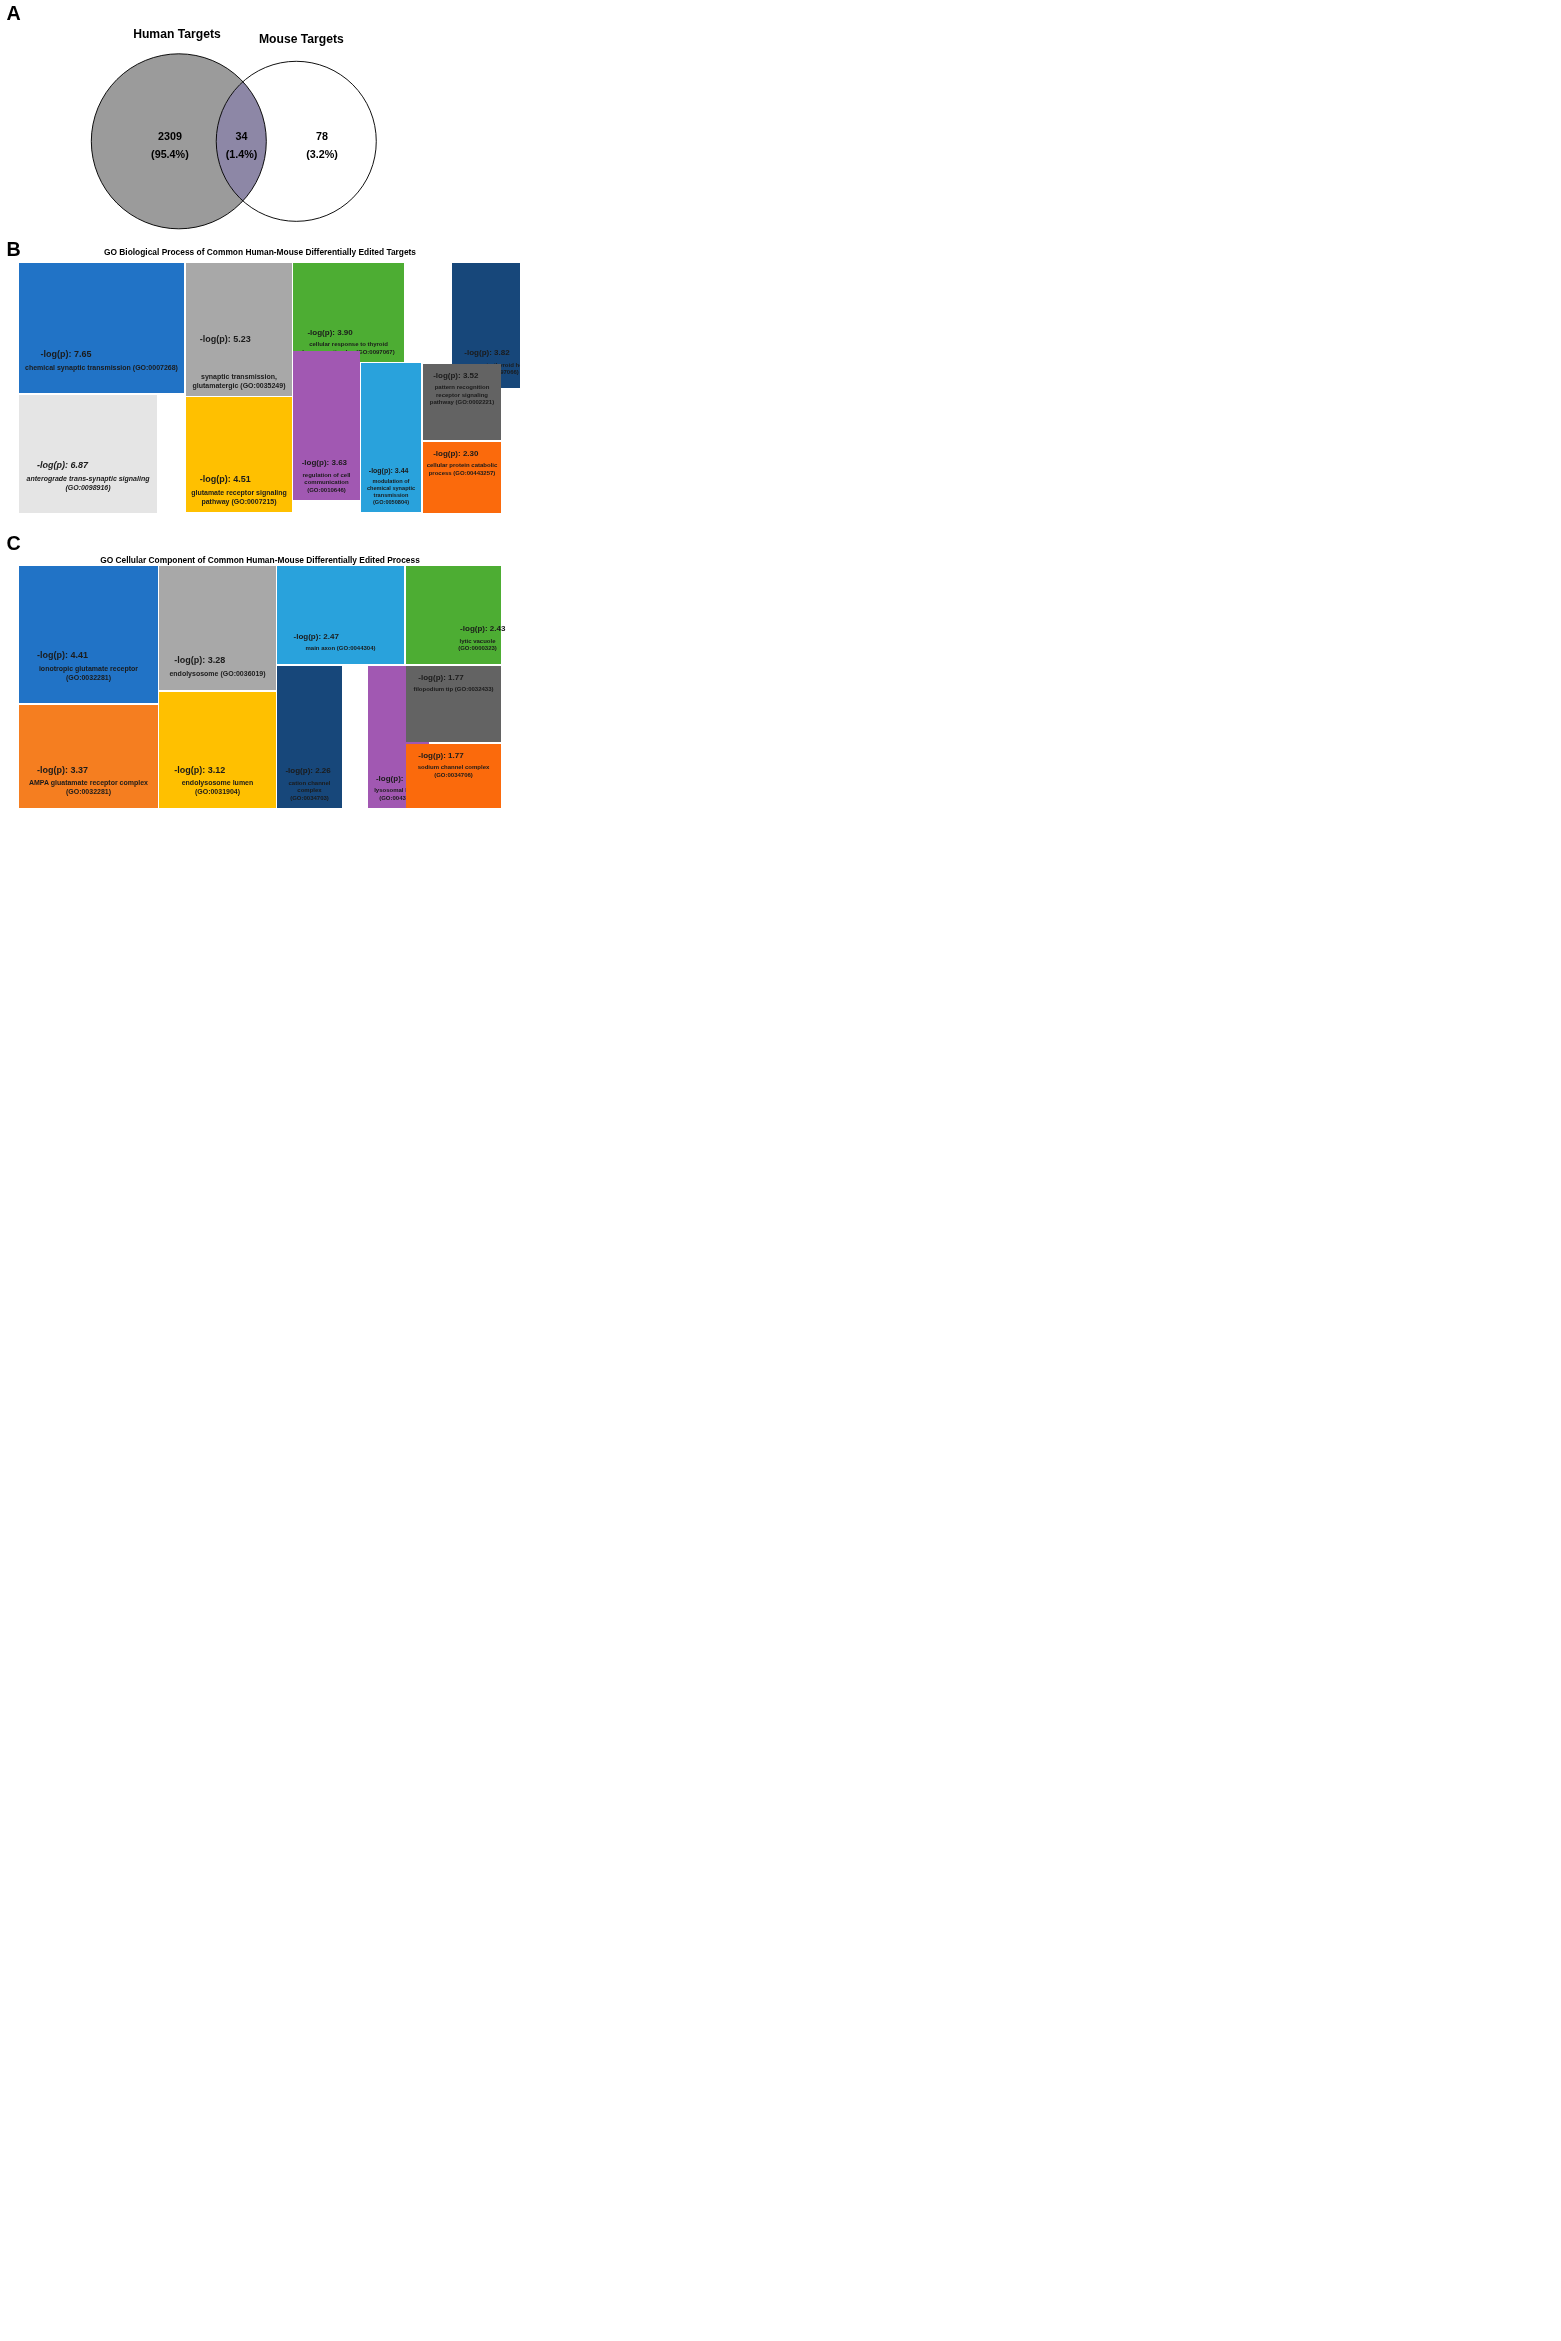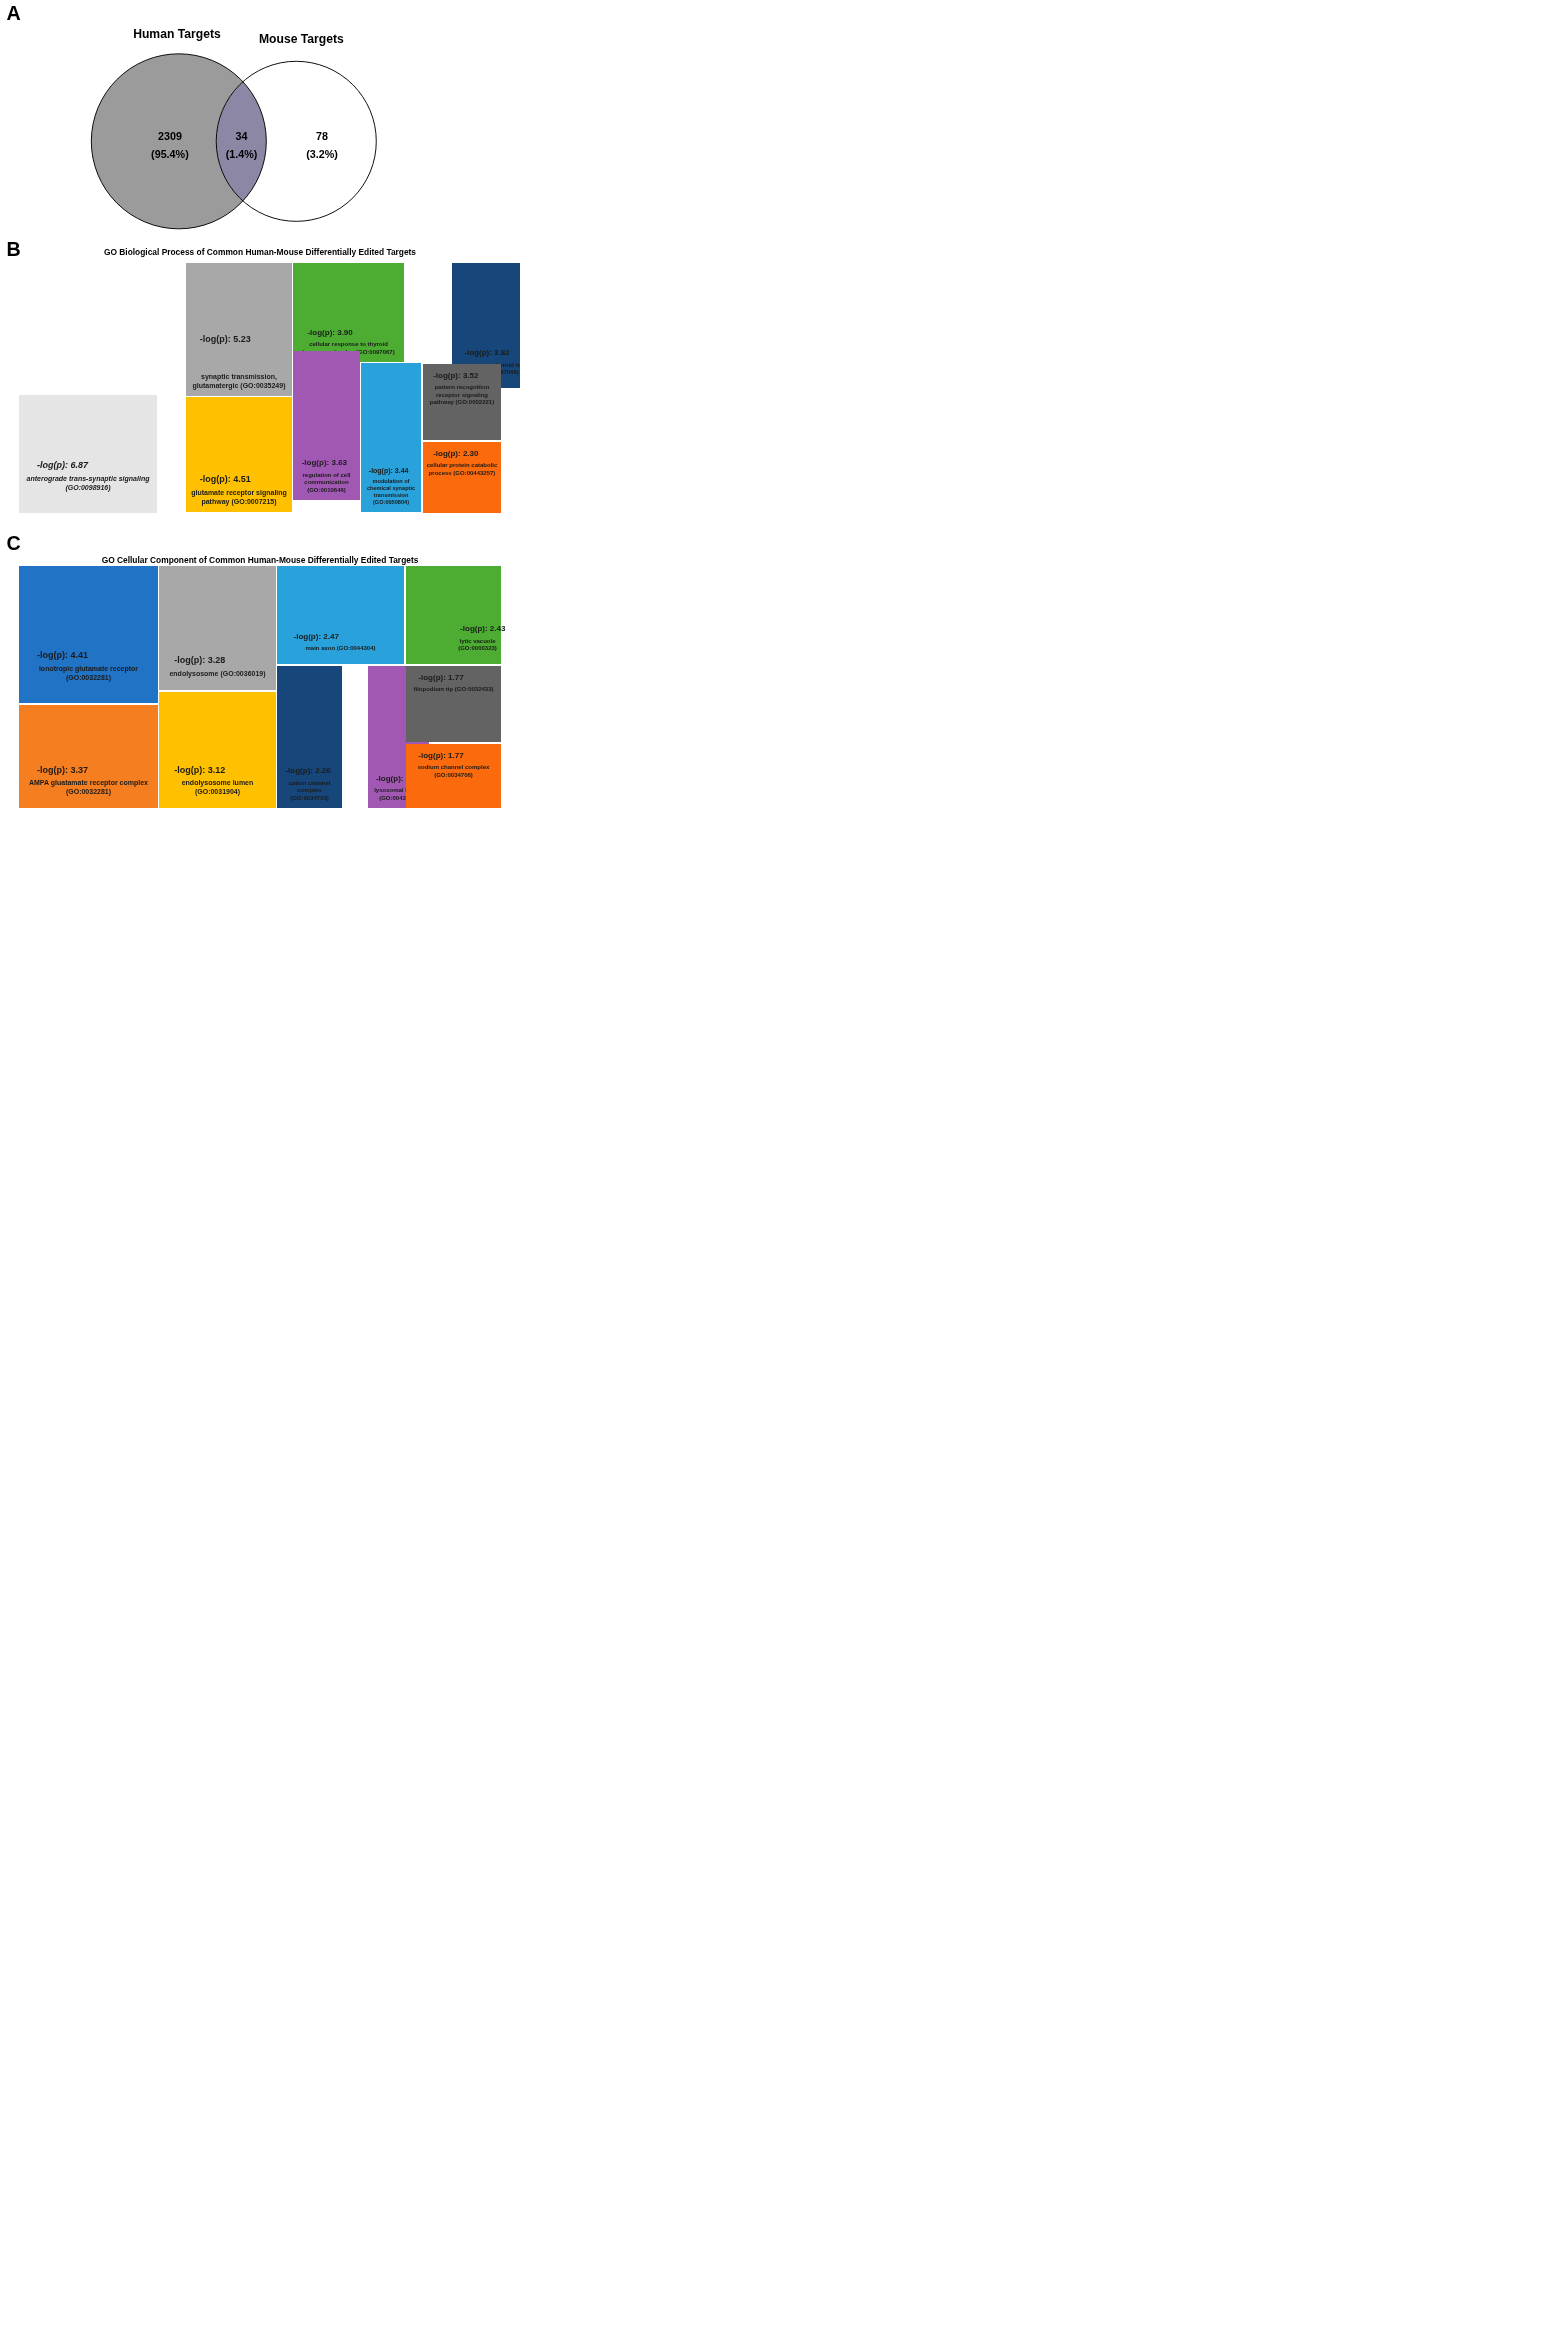--- a/index.html
+++ b/index.html
@@ -74,20 +74,24 @@
     <text class="venn-num" x="516" y="300" text-anchor="middle">34</text>
     <text class="venn-num" x="516" y="338" text-anchor="middle">(1.4%)</text>
     <text class="venn-num" x="688" y="300" text-anchor="middle">78</text>
     <text class="venn-num" x="688" y="338" text-anchor="middle">(3.2%)</text>
   </svg>
 
   <div class="panel-label" style="left:6.6px;top:240px;">B</div>
   <div class="map-title" style="top:247px;">GO Biological Process of Common Human-Mouse Differentially Edited Targets</div>
 
   <div class="treemap" style="left:19px;top:263px;width:482px;height:250px;">
+    <div class="box lg bottom pb-lg" style="left: 0px; top: 0px; width: 165px; height: 130px; background: rgb(33, 115, 198);">
+      <div class="box-value">-log(p): 7.65</div>
+      <div class="box-label">chemical synaptic transmission (GO:0007268)</div>
+    </div>
     <div class="box lg bottom pb-sm" style="left: 167px; top: 0px; width: 106px; height: 133px; background: rgb(168, 168, 168); gap: 24px;">
       <div class="box-value">-log(p): 5.23</div>
       <div class="box-label">synaptic transmission, glutamatergic (GO:0035249)</div>
     </div>
     <div class="box md bottom pb-sm" style="left: 274px; top: 0px; width: 111px; height: 99px; background: rgb(77, 173, 51);">
       <div class="box-value">-log(p): 3.90</div>
       <div class="box-label">cellular response to thyroid hormone stimulus (GO:0097067)</div>
     </div>
     <div class="box md bottom pb-md" style="left: 387px; top: 0px; width: 95px; height: 125px; background: rgb(23, 71, 122); margin-left: 46px;">
       <div class="box-value">-log(p): 3.82</div>
@@ -113,21 +117,21 @@
       <div class="box-value">-log(p): 3.52</div>
       <div class="box-label">pattern recognition receptor signaling pathway (GO:0002221)</div>
     </div>
     <div class="box md top" style="left: 404px; top: 179px; width: 78px; height: 71px; background: rgb(251, 106, 12);">
       <div class="box-value">-log(p): 2.30</div>
       <div class="box-label">cellular protein catabolic process (GO:00443257)</div>
     </div>
   </div>
 
   <div class="panel-label" style="left:6.6px;top:534px;">C</div>
-  <div class="map-title" style="top:555px;">GO Cellular Component of Common Human-Mouse Differentially Edited Targets</div>
+  <div class="map-title" style="top:555px;">GO Cellular Component of Common Human-Mouse Differentially Edited Process</div>
 
   <div class="treemap" style="left:19px;top:566px;width:482px;height:242px;">
     <div class="box lg bottom pb-lg" style="left: 0px; top: 0px; width: 139px; height: 137px; background: rgb(33, 115, 198);">
       <div class="box-value">-log(p): 4.41</div>
       <div class="box-label">ionotropic glutamate receptor (GO:0032281)</div>
     </div>
     <div class="box lg bottom pb-md" style="left: 0px; top: 139px; width: 139px; height: 103px; background: rgb(245, 126, 32);">
       <div class="box-value">-log(p): 3.37</div>
       <div class="box-label">AMPA gluatamate receptor complex (GO:0032281)</div>
     </div>

